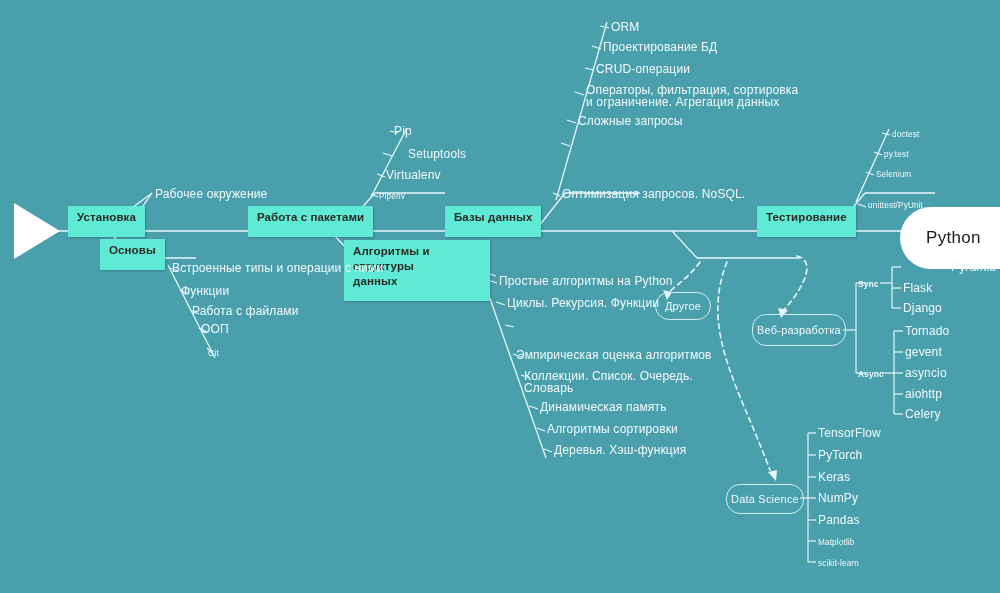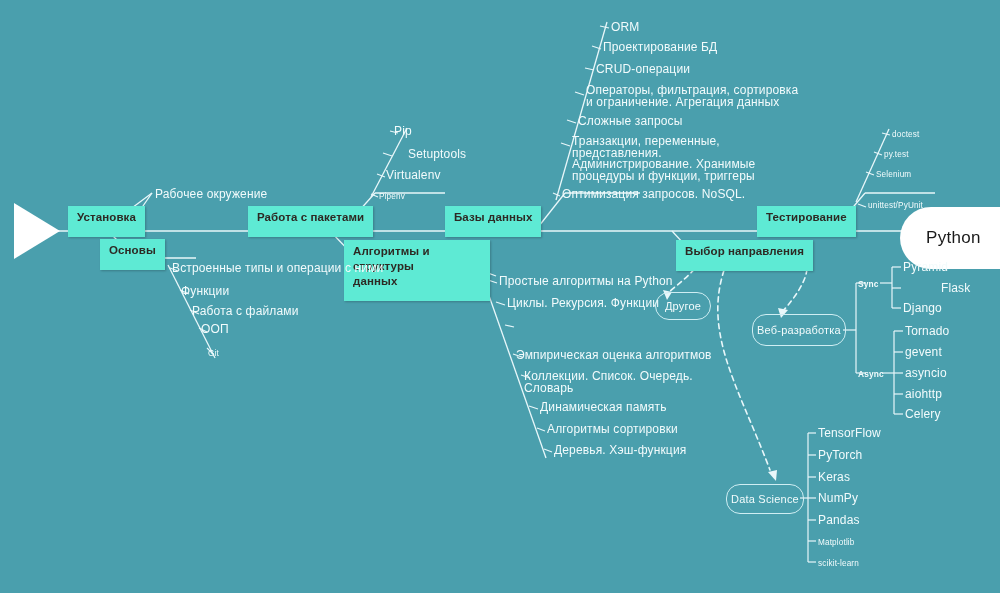--- a/index.html
+++ b/index.html
@@ -201,21 +201,20 @@
   <div id="python-head">
     <span>Python</span>
   </div>
 
   <div class="chip" style="left:68px;top:206px;">Установка</div>
   <div class="chip" style="left:100px;top:239px;">Основы</div>
   <div class="chip" style="left:248px;top:206px;">Работа с пакетами</div>
   <div class="chip" style="left:344px;top:240px;width:128px;">Алгоритмы и структуры
 данных</div>
   <div class="chip" style="left:445px;top:206px;">Базы данных</div>
-  <div class="chip" style="left:676px;top:240px;">Выбор направления</div>
   <div class="chip" style="left:757px;top:206px;">Тестирование</div>
 
   <div class="leaf" style="left:155px;top:189px;">Рабочее окружение</div>
 
   <div class="leaf" style="left:172px;top:263px;">Встроенные типы и операции с ними</div>
   <div class="leaf" style="left:181px;top:286px;">Функции</div>
   <div class="leaf" style="left:192px;top:306px;">Работа с файлами</div>
   <div class="leaf" style="left:201px;top:324px;">ООП</div>
   <div class="leaf sm" style="left:208px;top:348px;">Git</div>
 
@@ -232,38 +231,34 @@
   <div class="leaf" style="left:540px;top:402px;">Динамическая память</div>
   <div class="leaf" style="left:547px;top:424px;">Алгоритмы сортировки</div>
   <div class="leaf" style="left:554px;top:445px;">Деревья. Хэш-функция</div>
 
   <div class="leaf" style="left:611px;top:22px;">ORM</div>
   <div class="leaf" style="left:603px;top:42px;">Проектирование БД</div>
   <div class="leaf" style="left:596px;top:64px;">CRUD-операции</div>
   <div class="leaf" style="left:586px;top:85px;">Операторы, фильтрация, сортировка
 и ограничение. Агрегация данных</div>
   <div class="leaf" style="left:578px;top:116px;">Сложные запросы</div>
-  <div class="leaf" style="left:572px;top:136px;">Транзакции, переменные,
-представления.
-Администрирование. Хранимые
-процедуры и функции, триггеры</div>
   <div class="leaf" style="left:562px;top:189px;">Оптимизация запросов. NoSQL.</div>
 
   <div class="leaf sm" style="left:892px;top:129px;">doctest</div>
   <div class="leaf sm" style="left:884px;top:149px;">py.test</div>
   <div class="leaf sm" style="left:876px;top:169px;">Selenium</div>
   <div class="leaf sm" style="left:868px;top:200px;">unittest/PyUnit</div>
 
   <div class="node" style="left:655px;top:292px;width:54px;height:26px;">Другое</div>
   <div class="node" style="left:752px;top:314px;width:92px;height:30px;">Веб-разработка</div>
   <div class="node" style="left:726px;top:484px;width:76px;height:28px;">Data Science</div>
 
   <div class="leaf bold" style="left:858px;top:279px;">Sync</div>
-  <div class="leaf" style="left:903px;top:262px;">Pyramid</div>
-  <div class="leaf" style="left:903px;top:283px;margin-left:38px;">Flask</div>
+  <div class="leaf" style="left:951px;top:262px;">Pyramid</div>
+  <div class="leaf" style="left:903px;top:283px;">Flask</div>
   <div class="leaf" style="left:903px;top:303px;">Django</div>
 
   <div class="leaf bold" style="left:858px;top:369px;">Async</div>
   <div class="leaf" style="left:905px;top:326px;">Tornado</div>
   <div class="leaf" style="left:905px;top:347px;">gevent</div>
   <div class="leaf" style="left:905px;top:368px;">asyncio</div>
   <div class="leaf" style="left:905px;top:389px;">aiohttp</div>
   <div class="leaf" style="left:905px;top:409px;">Celery</div>
 
   <div class="leaf" style="left:818px;top:428px;">TensorFlow</div>

